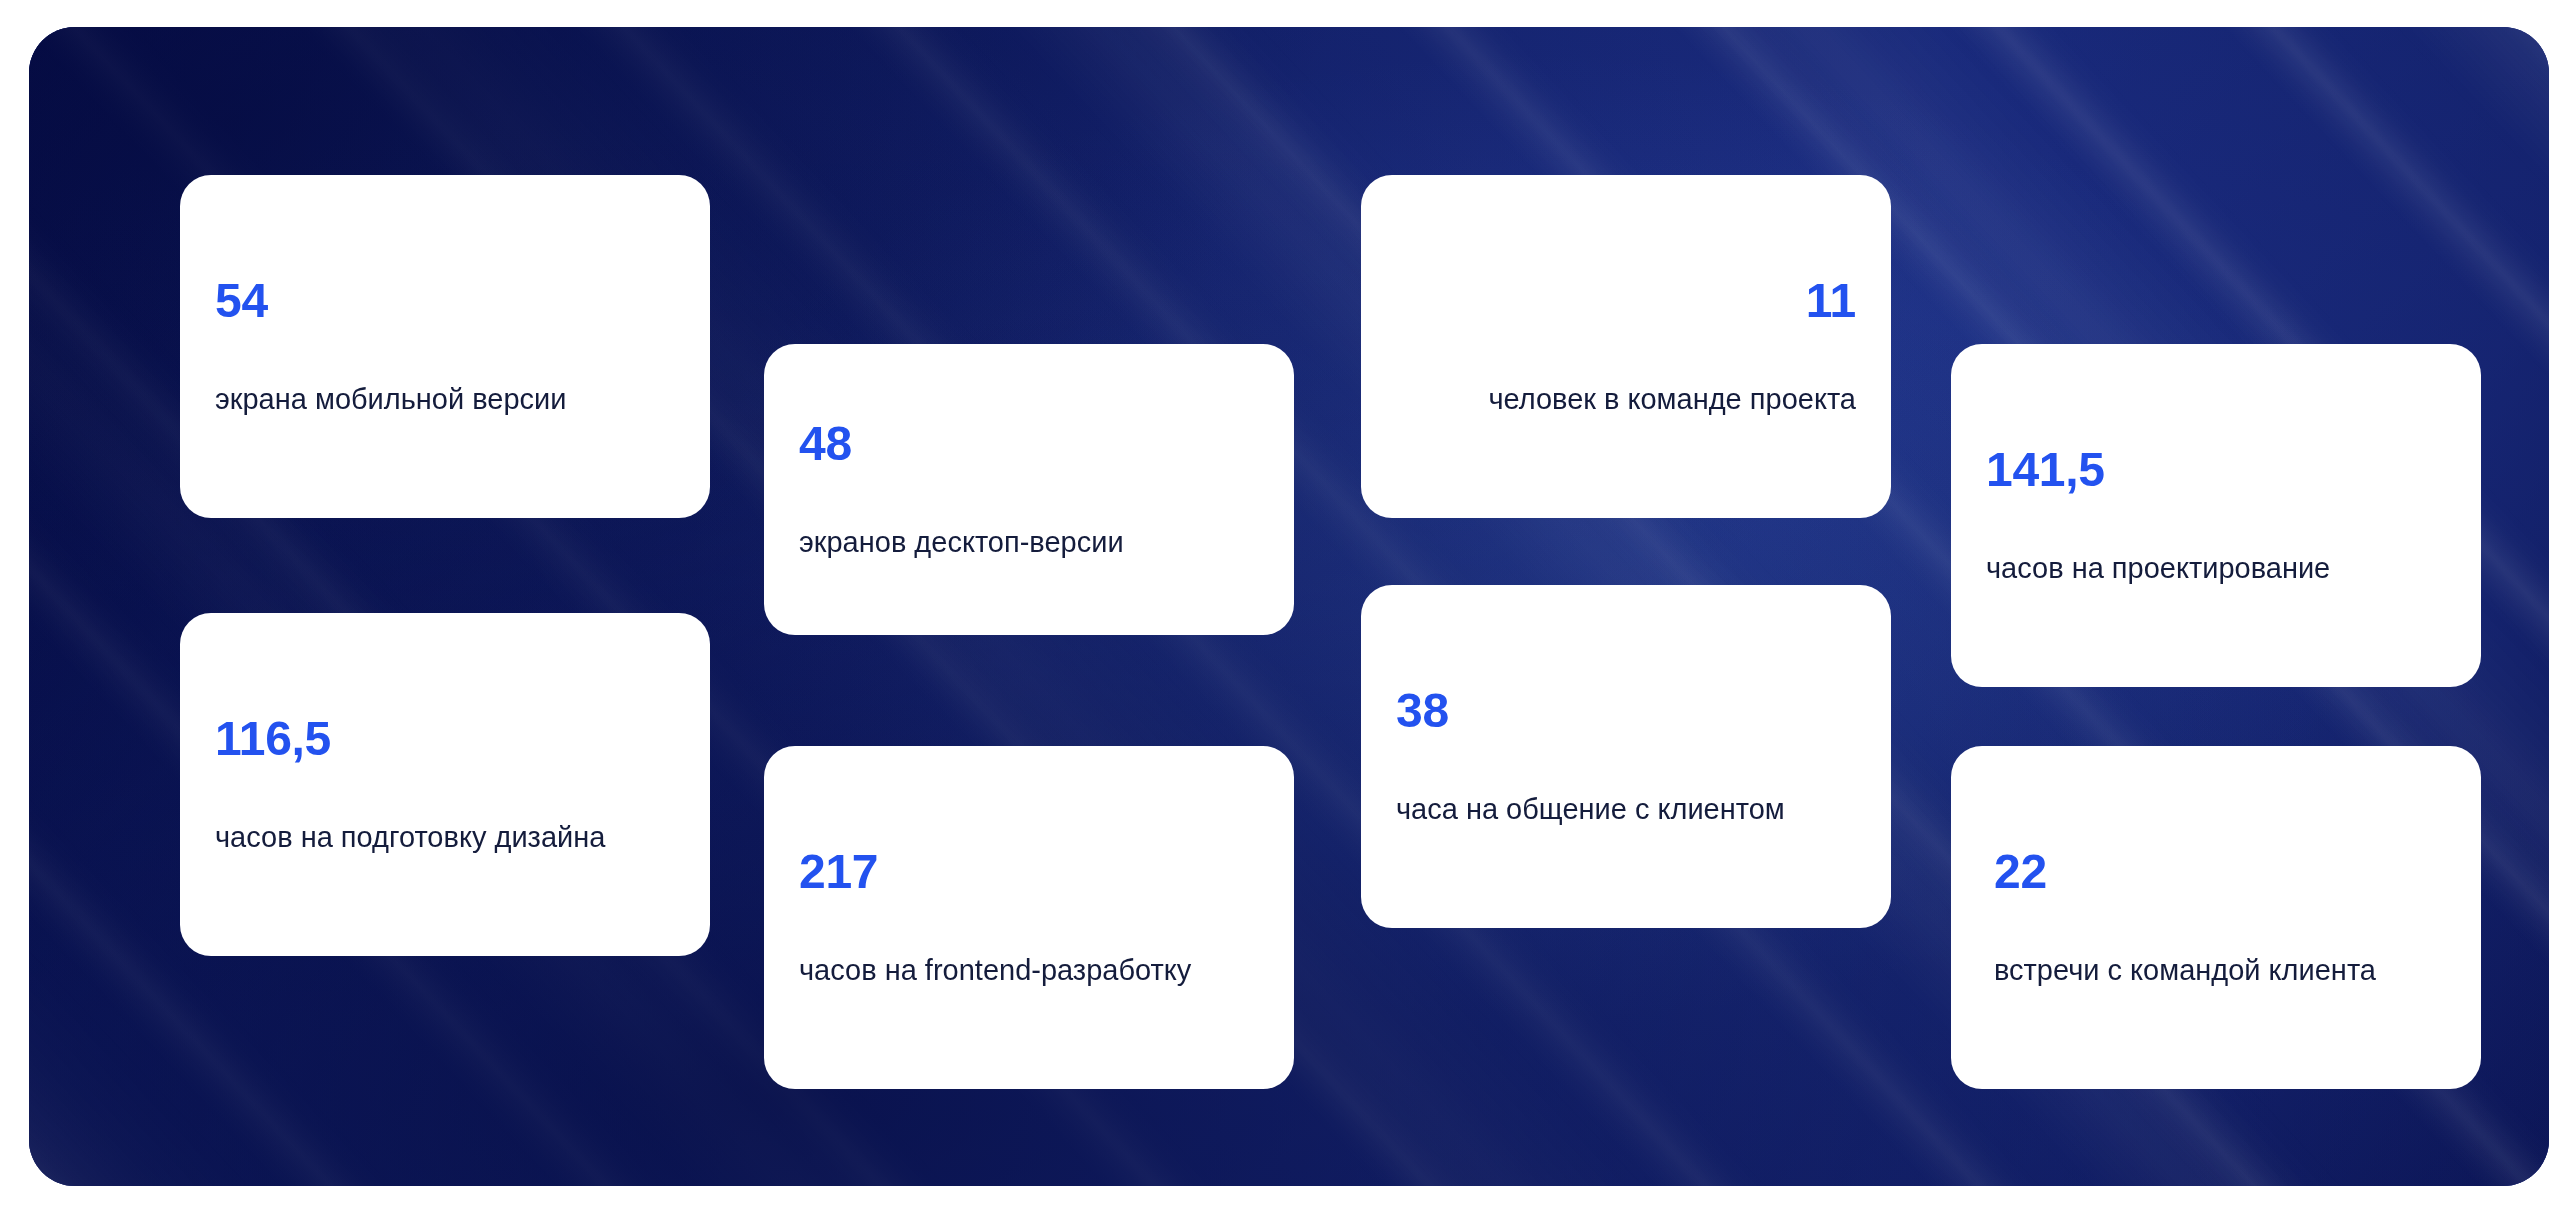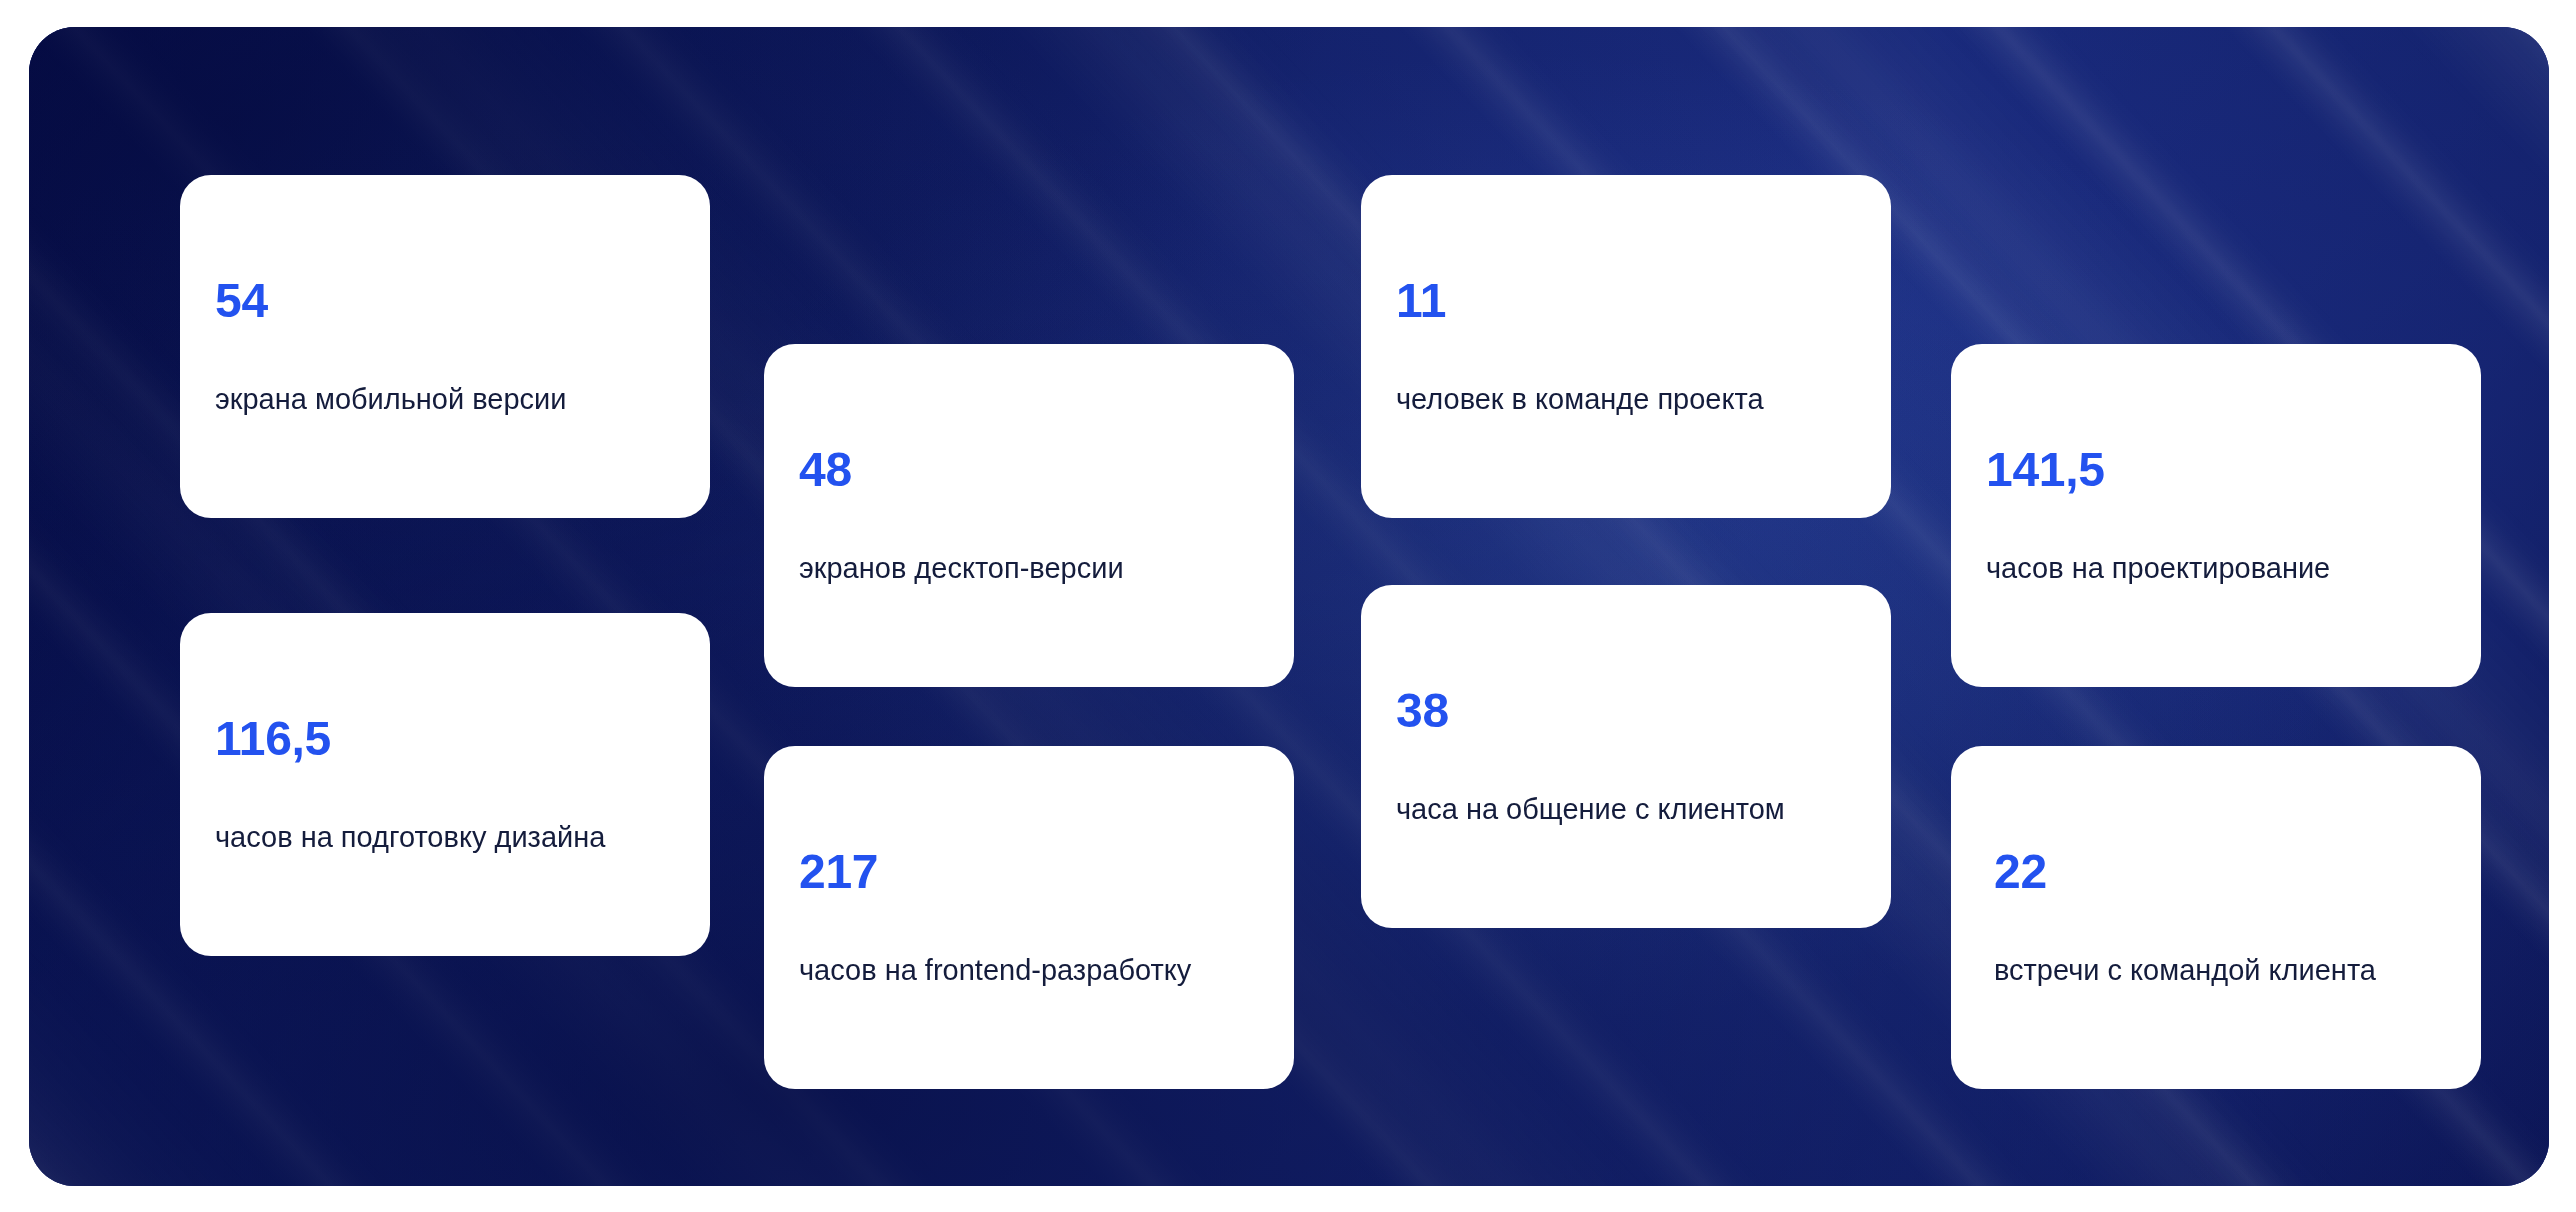--- a/index.html
+++ b/index.html
@@ -125,23 +125,23 @@
     font-size: 29px;
     font-weight: 400;
     line-height: 1.34;
     margin-top: 23px;
     max-width: 100%;
   }
 
   
   #card-mobile-screens   { left: 151px;  top: 148px;  width: 530px;  height: 343px; }
   #card-design-hours     { left: 151px;  top: 558px;  width: 530px;  height: 343px; margin-top: 28px; }
-  #card-desktop-screens  { left: 735px; top: 317px;  width: 530px;  height: 343px; }
+  #card-desktop-screens  { left: 735px; top: 317px;  width: 530px;  height: 291px; }
   #card-frontend-hours   { left: 735px; top: 719px; width: 530px;  height: 343px; }
-  #card-team-people      { left: 1332px; top: 148px;  width: 530px;  height: 343px; }
+  #card-team-people      { left: 1332px; top: 148px;  width: 530px;  height: 343px; text-align: right; }
   #card-client-talk      { left: 1332px; top: 558px;  width: 530px;  height: 343px; }
   #card-design-plan      { left: 1922px; top: 317px;  width: 530px;  height: 343px; }
   #card-client-meetings  { left: 1922px; top: 719px; width: 530px;  height: 343px; padding-left: 43px; }
 </style>
 </head>
 <body>
 
 <div id="stats-panel">
 
   <div class="bg-gradient-a"></div>

